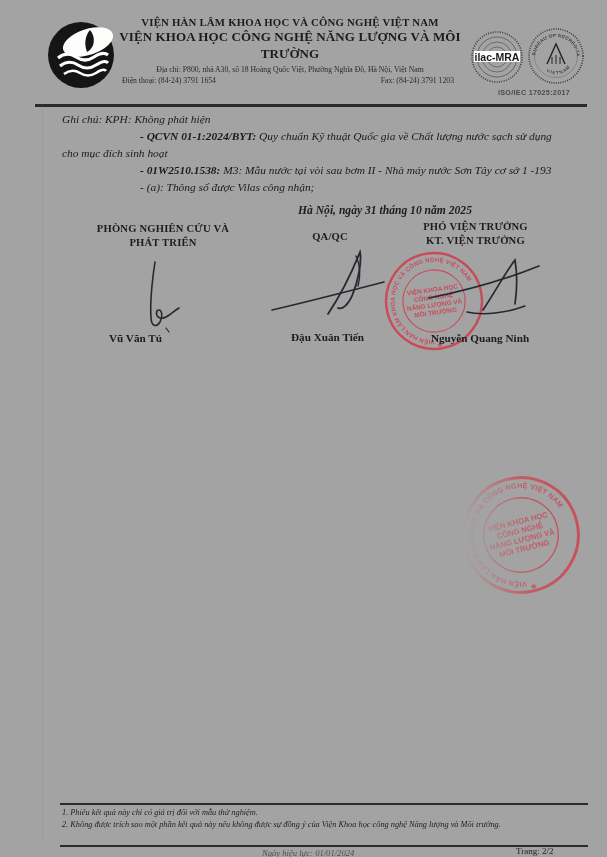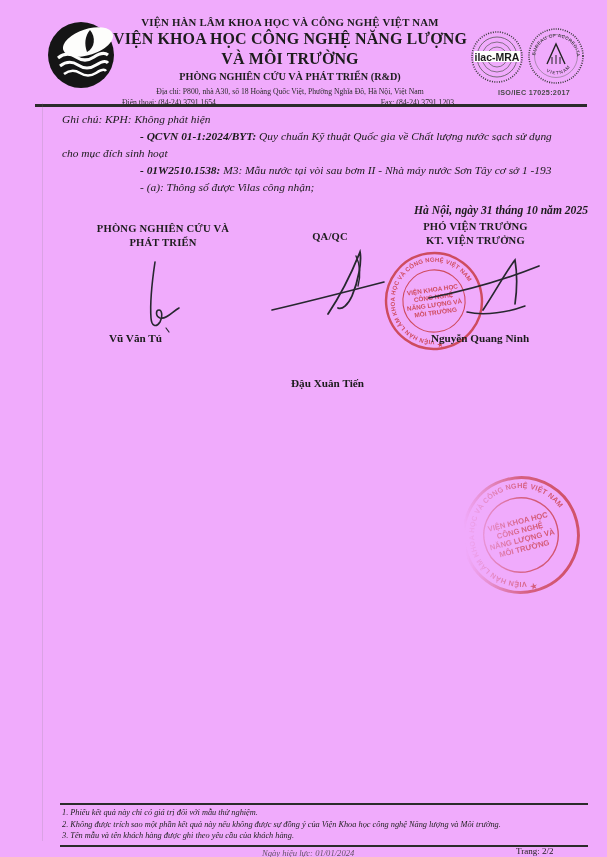--- a/index.html
+++ b/index.html
@@ -1,45 +1,45 @@
 <!DOCTYPE html>
 <html><head>
 <meta charset="utf-8">
 <style>
   html,body{margin:0;padding:0;background:#ddd;}
   .page{
     position:relative;width:607px;height:857px;margin:0 auto;
-    background:#f0abfc;overflow:hidden;
+    background:#a3a3a3;overflow:hidden;
     font-family:"Liberation Serif","DejaVu Serif",serif;color:#1c1c1c;
   }
   .abs{position:absolute;}
   
   .hdr-center{left:112px;top:16px;width:356px;text-align:center;line-height:1.25;}
   .h1{font-weight:bold;font-size:10.8px;letter-spacing:.2px;}
-  .h2{font-weight:bold;font-size:16px;letter-spacing:.1px;font-family:Liberation Serif, serif;}
+  .h2{font-weight:bold;font-size:13px;letter-spacing:.1px;font-family:Liberation Serif, serif;}
   .h3{font-weight:bold;font-size:10.2px;margin-top:2px;}
   .h4{font-weight:bold;font-size:10.2px;margin-top:1px;}
   .addr{font-size:7.7px;margin-top:3px;color:#2a2a2a;}
   .phonefax{display:flex;justify-content:space-between;font-size:7.7px;color:#2a2a2a;padding:0 14px 0 10px;margin-top:1px;}
   .iso{left:478px;top:88px;width:112px;text-align:center;font-size:7.2px;font-weight:bold;color:#4a4a4a;font-family:"Liberation Sans",sans-serif;letter-spacing:.3px;}
   .sep{left:35px;top:104px;width:552px;height:2.5px;background:#2b2b2b;}
   .fold-line{left:42px;top:103px;width:1px;height:738px;background:rgba(120,120,120,.18);}
   
   .bodytxt{left:62px;top:111px;width:526px;font-style:italic;font-size:11.4px;line-height:17px;color:#1a1a1a;}
   .ind{padding-left:78px;}
   .b{font-weight:bold;}
-  .dateline{left:298px;top:204px;width:290px;text-align:right;font-style:italic;font-size:11.6px;font-weight:600;}
+  .dateline{left:298px;top:204px;width:290px;text-align:left;font-style:italic;font-size:11.6px;font-weight:600;}
   
   .sigtitle{font-weight:bold;font-size:10.6px;text-align:center;line-height:1.3;letter-spacing:.2px;}
   .st-left{left:68px;top:222px;width:190px;}
   .st-mid{left:295px;top:230px;width:70px;}
   .st-right{left:378px;top:220px;width:195px;}
   .signame{font-weight:bold;font-size:11.2px;text-align:center;}
   .nm1{left:73px;top:332px;width:125px;}
-  .nm2{left:260px;top:331px;width:135px;margin-top:46px;}
+  .nm2{left:260px;top:331px;width:135px;}
   .nm3{left:400px;top:332px;width:160px;z-index:6;}
   .ink{stroke:#27272f;fill:none;stroke-linecap:round;}
   .sig1{left:122px;top:258px;z-index:5;}
   .sig2{left:268px;top:248px;z-index:5;}
   .sig3{left:425px;top:252px;z-index:5;}
   
   .stamp1{left:383px;top:250px;width:102px;height:102px;transform:rotate(-8deg);opacity:.92;z-index:4;}
   .stamp2{left:460px;top:474px;width:122px;height:122px;transform:rotate(-14deg);opacity:.85;
     -webkit-mask-image:linear-gradient(100deg,rgba(0,0,0,0) 10%,rgba(0,0,0,.85) 52%,rgba(0,0,0,1) 80%);
     mask-image:linear-gradient(100deg,rgba(0,0,0,0) 10%,rgba(0,0,0,.85) 52%,rgba(0,0,0,1) 80%);}
@@ -62,21 +62,20 @@
     <ellipse cx="42" cy="22" rx="26" ry="13" fill="#fdfdfb" transform="rotate(-18 42 22)"></ellipse>
     <path d="M44,10 C50,17 49,28 41,32 C38,24 39,16 44,10 Z" fill="#151515"></path>
     <path d="M12,38 q 9,-7 18,-1 t 18,0 t 14,-2" stroke="#fdfdfb" stroke-width="3.2" fill="none"></path>
     <path d="M14,46 q 9,-7 18,-1 t 18,0 t 12,-2" stroke="#fdfdfb" stroke-width="3" fill="none"></path>
     <path d="M18,54 q 8,-6 16,-1 t 16,0 t 10,-2" stroke="#fdfdfb" stroke-width="2.6" fill="none"></path>
   </svg>
 
   <div class="abs hdr-center">
     <div class="h1">VIỆN HÀN LÂM KHOA HỌC VÀ CÔNG NGHỆ VIỆT NAM</div>
     <div class="h2">VIỆN KHOA HỌC CÔNG NGHỆ NĂNG LƯỢNG VÀ MÔI TRƯỜNG</div>
-    <div class="h3">PHÒNG NGHIÊN CỨU VÀ PHÁT TRIỂN (R&amp;D)</div>
     <div class="addr">Địa chỉ: P800, nhà A30, số 18 Hoàng Quốc Việt, Phường Nghĩa Đô, Hà Nội, Việt Nam</div>
     <div class="phonefax">
       <span>Điện thoại: (84-24) 3791 1654</span>
       <span>Fax: (84-24) 3791 1203</span>
     </div>
   </div>
 
   <svg class="abs" style="left:470px;top:30px" width="54" height="54" viewBox="0 0 54 54">
     <circle cx="27" cy="27" r="25" fill="none" stroke="#3a3a3a" stroke-width="1.6" stroke-dasharray="1,1.4"></circle>
     <circle cx="27" cy="27" r="20" fill="none" stroke="#555" stroke-width=".8"></circle>
@@ -176,19 +175,18 @@
     <text class="stamp-text" x="50" y="48.5" text-anchor="middle" font-size="6.3">CÔNG NGHỆ</text>
     <text class="stamp-text" x="50" y="56" text-anchor="middle" font-size="6.3">NĂNG LƯỢNG VÀ</text>
     <text class="stamp-text" x="50" y="63.5" text-anchor="middle" font-size="6.3">MÔI TRƯỜNG</text>
     <text class="stamp-text" x="50" y="95.5" text-anchor="middle" font-size="6.5">★</text>
   </svg>
 
   <div class="abs fline1"></div>
   <div class="abs fnotes">
     <div>1. Phiếu kết quả này chỉ có giá trị đối với mẫu thử nghiệm.</div>
     <div>2. Không được trích sao một phần kết quả này nếu không được sự đồng ý của Viện Khoa học công nghệ Năng lượng và Môi trường.</div>
-    <div>3. Tên mẫu và tên khách hàng được ghi theo yêu cầu của khách hàng.</div>
   </div>
   <div class="abs fline2"></div>
   <div class="abs feff">Ngày hiệu lực: 01/01/2024</div>
   <div class="abs fpage">Trang: 2/2</div>
 
 </div>
 
 </body></html>

